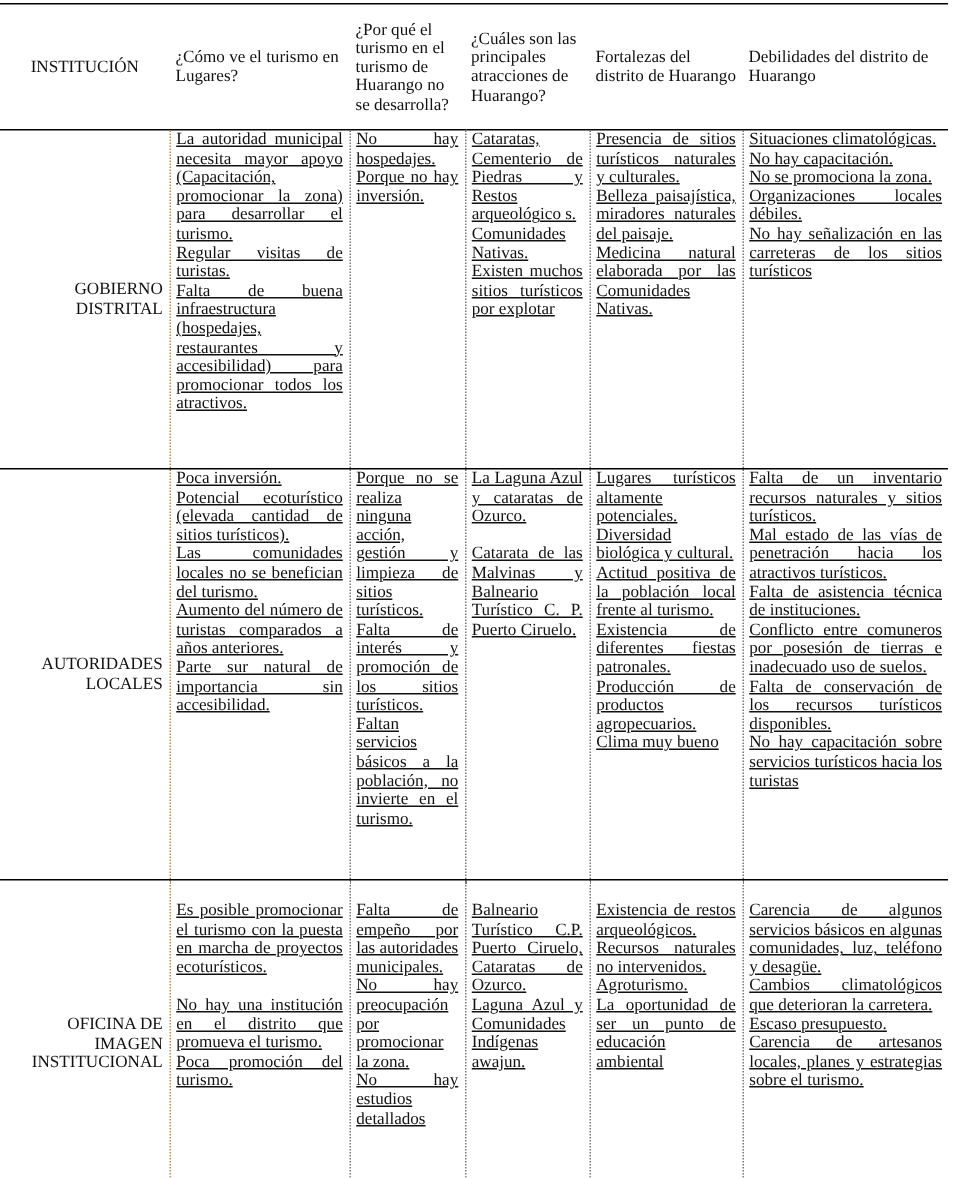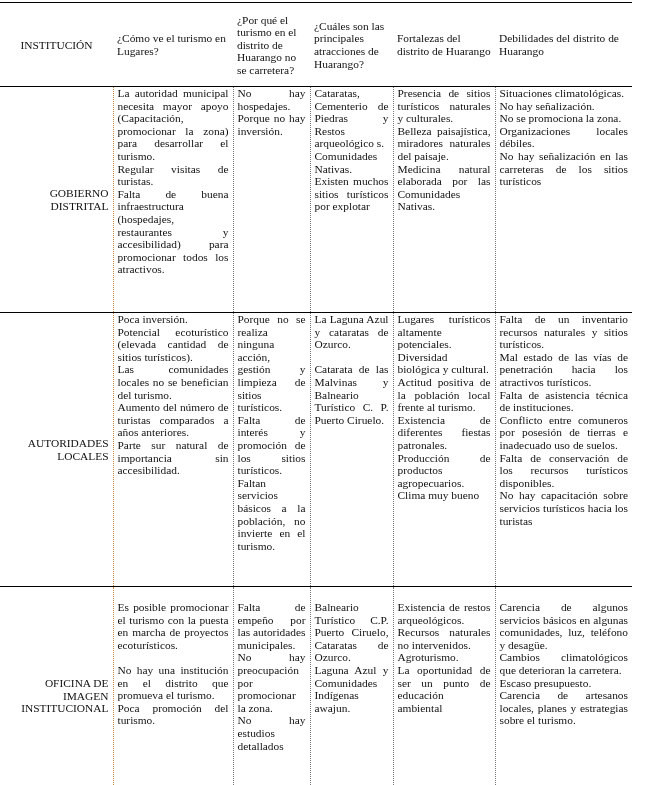--- a/index.html
+++ b/index.html
@@ -22,21 +22,21 @@
   th, td { vertical-align: top; padding: 0 4px 0 4px; line-height: 12.6px; }
   thead th {
     font-weight: normal; text-align: left; vertical-align: middle;
     height: 82px; border-bottom: 1.5px solid #000;
   }
   thead th.inst { text-align: center; margin-left: 28px; }
   tbody tr { border-bottom: 1.5px solid #000; }
   tbody td { border-right: 1px dotted #777; }
   tbody td:last-child { border-right: none; }
   td.inst { vertical-align: middle; text-align: right; border-right: 1px dotted #c58a3a; }
-  .line { display: block; text-align: justify; }
+  .line { display: block; text-align: justify; text-decoration: underline; }
   tr.r1 td { height: 225px; }
   tr.r2 td { height: 273px; }
   tr.r3 td { height: 190px; padding-top: 14px; }
   .gap { display: block; height: 12.6px; }
 </style>
 </head>
 <body>
 
 <div class="topline"></div>
 
@@ -46,21 +46,21 @@
       <col class="c1">
       <col class="c2">
       <col class="c3">
       <col class="c4">
       <col class="c5">
   </colgroup>
   <thead>
     <tr>
       <th class="inst">INSTITUCIÓN</th>
       <th>¿Cómo ve el turismo en Lugares?</th>
-      <th>¿Por qué el turismo en el distrito de Huarango no se carretera?</th>
+      <th>¿Por qué el turismo en el turismo de Huarango no se desarrolla?</th>
       <th>¿Cuáles son las principales atracciones de Huarango?</th>
       <th>Fortalezas del distrito de Huarango</th>
       <th>Debilidades del distrito de Huarango</th>
     </tr>
   </thead>
   <tbody>
 
     <tr class="r1">
       <td class="inst">GOBIERNO DISTRITAL</td>
       <td>
@@ -77,21 +77,21 @@
         <span class="line">Comunidades Nativas.</span>
         <span class="line">Existen muchos sitios turísticos por explotar</span>
       </td>
       <td>
         <span class="line">Presencia de sitios turísticos naturales y culturales.</span>
         <span class="line">Belleza paisajística, miradores naturales del paisaje.</span>
         <span class="line">Medicina natural elaborada por las Comunidades Nativas.</span>
       </td>
       <td>
         <span class="line">Situaciones climatológicas.</span>
-        <span class="line">No hay señalización.</span>
+        <span class="line">No hay capacitación.</span>
         <span class="line">No se promociona la zona.</span>
         <span class="line">Organizaciones locales débiles.</span>
         <span class="line">No hay señalización en las carreteras de los sitios turísticos</span>
       </td>
     </tr>
 
     <tr class="r2">
       <td class="inst">AUTORIDADES LOCALES</td>
       <td>
         <span class="line">Poca inversión.</span>

